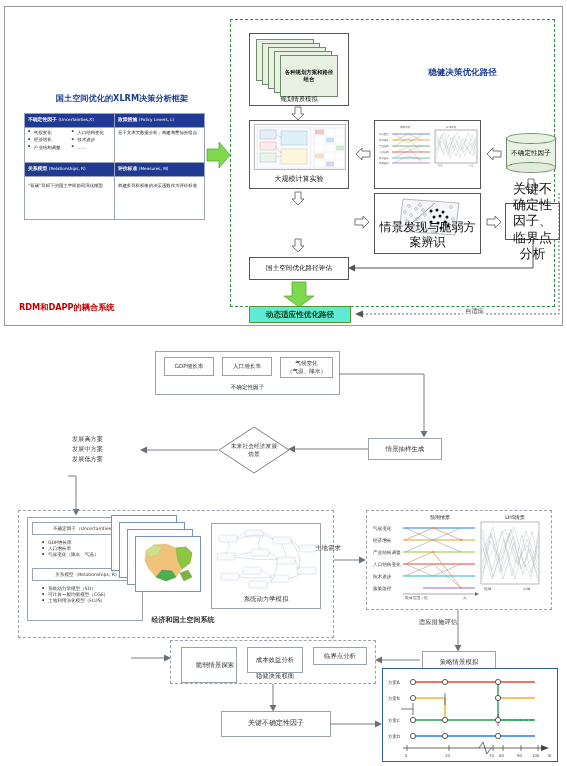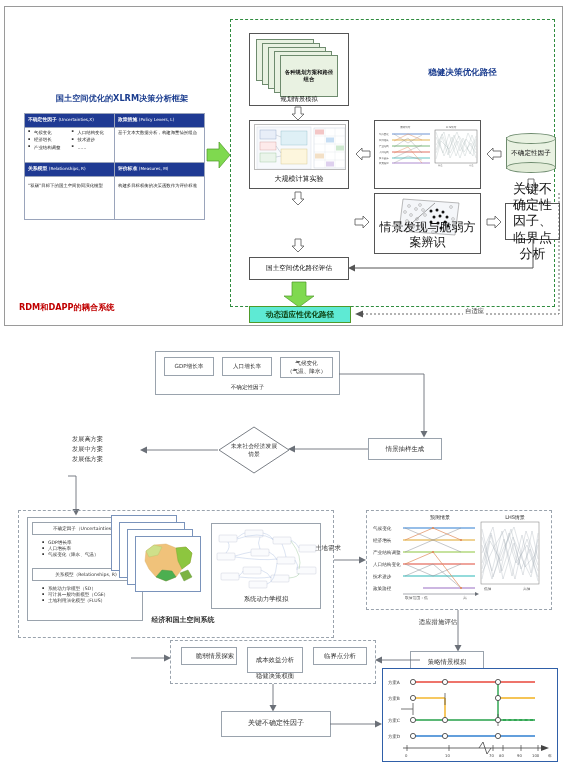--- a/index.html
+++ b/index.html
@@ -540,34 +540,34 @@
   </div>
 
   <div class="abs btxt7" style="left:398px;top:282px;width:80px;">适应措施评估</div>
   <div class="abs" style="left:452px;top:274px;width:12px;height:42px;">
     <svg width="12" height="42" viewBox="0 0 12 42">
       <line x1="6" y1="0" x2="6" y2="35" stroke="#6b7078" stroke-width="0.9"></line>
       <polygon points="2.5,35 6,41.5 9.5,35" fill="#6b7078"></polygon>
     </svg>
   </div>
 
-  <div class="abs bbox ctr" style="left:410px;top:315px;width:74px;height:22px;">
+  <div class="abs bbox ctr" style="left:422px;top:315px;width:74px;height:22px;">
     <span class="btxt7">策略情景模拟</span>
   </div>
 
 
   <div class="abs" style="left:131px;top:316px;width:40px;height:12px;">
     <svg width="40" height="12" viewBox="0 0 40 12">
       <line x1="0" y1="6" x2="33" y2="6" stroke="#6b7078" stroke-width="0.9"></line>
       <polygon points="33,2.5 40,6 33,9.5" fill="#6b7078"></polygon>
     </svg>
   </div>
 
   <div class="abs bdash" style="left:170px;top:304px;width:206px;height:44px;">
-    <div class="abs bbox ctr" style="left:10px;top:6px;width:56px;height:18px;padding-left:12px;">
+    <div class="abs bbox ctr" style="left:10px;top:6px;width:56px;height:36px;padding-left:12px;">
       <span class="btxt7">脆弱情景探索</span>
     </div>
     <div class="abs bbox ctr" style="left:76px;top:6px;width:56px;height:26px;">
       <span class="btxt7">成本效益分析</span>
     </div>
     <div class="abs bbox ctr" style="left:142px;top:6px;width:54px;height:18px;">
       <span class="btxt7">临界点分析</span>
     </div>
     <div class="abs btxt7" style="left:2px;bottom:2px;width:100%;">稳健决策权衡</div>
   </div>

